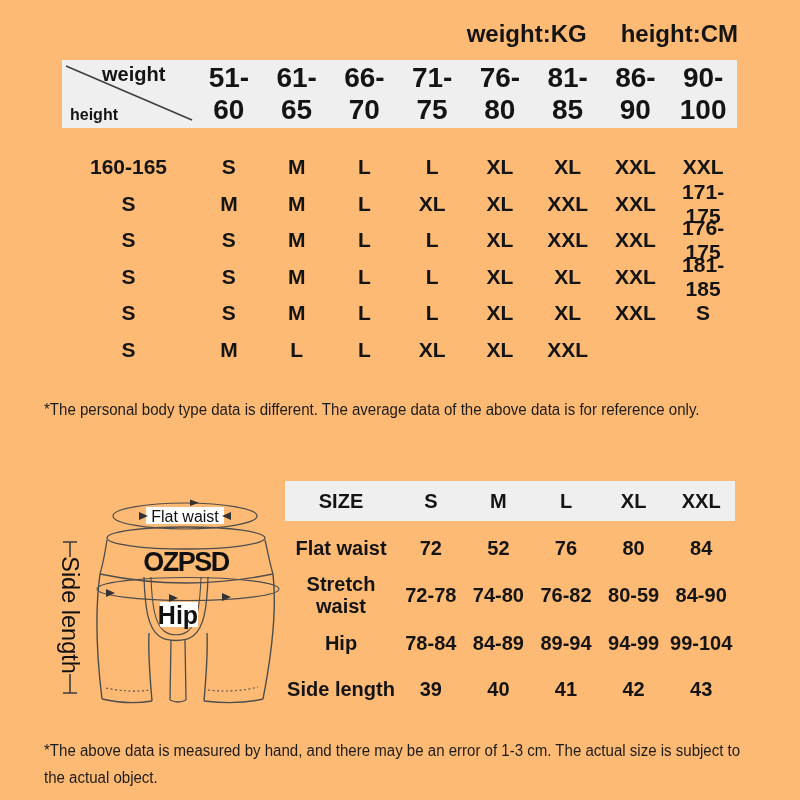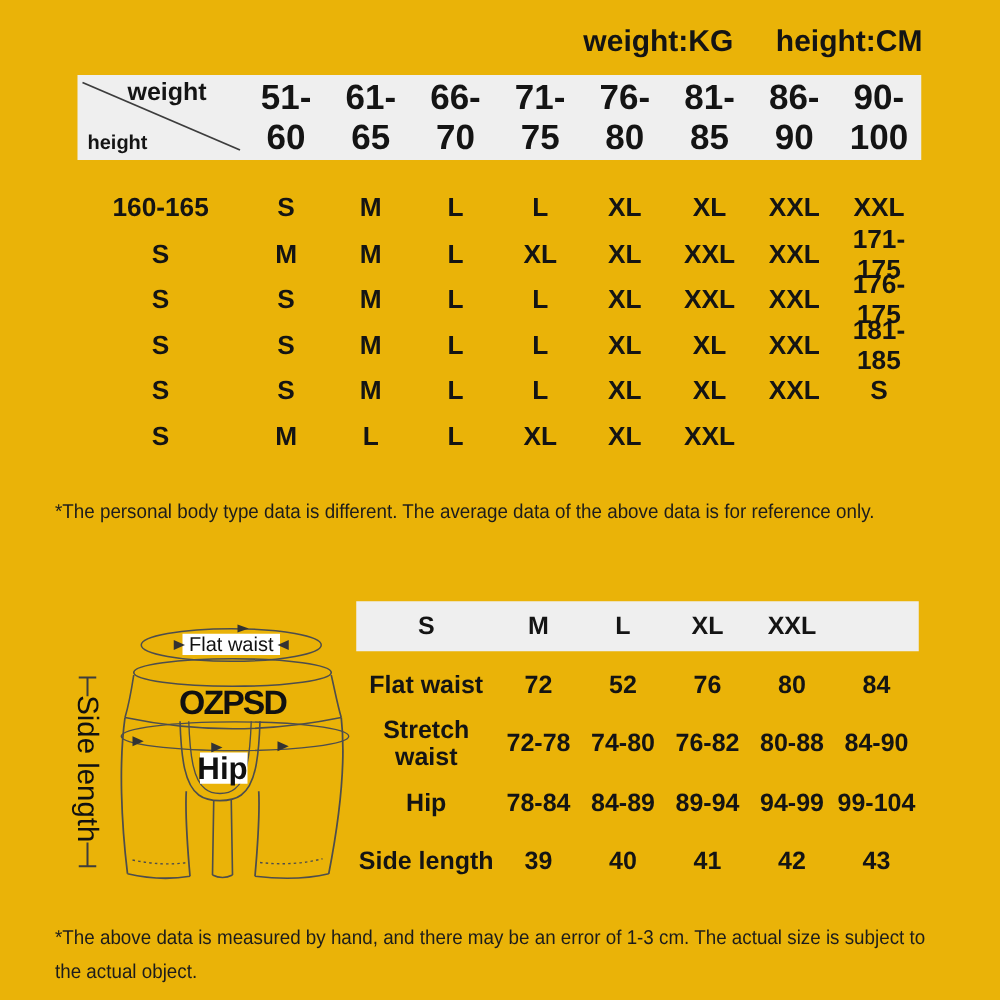--- a/index.html
+++ b/index.html
@@ -1,17 +1,17 @@
 <!DOCTYPE html>
 <html><head>
 <meta charset="utf-8">
 <style>
   * { margin:0; padding:0; box-sizing:border-box; }
   html,body { width:800px; height:800px; background:#fff; font-family:"Liberation Sans","DejaVu Sans",sans-serif; color:#141414; }
-  .page { position:relative; width:800px; height:800px; background:#eab308; overflow:hidden; }
+  .page { position:relative; width:800px; height:800px; background:#fdba74; overflow:hidden; }
 
   
   .units { position:absolute; top:20px; right:62px; display:flex; gap:34px; font-size:24px; font-weight:700; }
 
   
   .matrix-header { position:absolute; left:62px; top:60px; width:675px; height:68px; background:#efefef;
     display:grid; grid-template-columns:133px repeat(8,1fr); align-items:center; }
   .mh-cell { text-align:center; font-size:28px; font-weight:600; }
   .corner-cell { position:relative; height:100%; }
   .corner-cell svg { position:absolute; inset:0; width:100%; height:100%; }
@@ -157,40 +157,41 @@
 
     <ellipse cx="148" cy="111" rx="91" ry="11.5" stroke="#4d4d4d" stroke-width="1.1" fill="none"></ellipse>
     <polygon points="66,111 66,119 75,115" fill="#333"></polygon>
     <polygon points="129,116 129,124 138,120" fill="#333"></polygon>
     <polygon points="182,115 182,123 191,119" fill="#333"></polygon>
     <rect x="120" y="124" width="38" height="25" fill="#fff"></rect>
     <text x="138" y="137" text-anchor="middle" dominant-baseline="central" font-size="25" font-weight="600">Hip</text>
   </svg>
 
   <div class="meas-header">
+    <div class="m-cell">SIZE</div>
     <div class="m-cell">S</div>
     <div class="m-cell">M</div>
     <div class="m-cell">L</div>
     <div class="m-cell">XL</div>
     <div class="m-cell">XXL</div>
   </div>
 
   <div class="meas-body">
     <div class="meas-label">Flat waist</div>
     <div class="meas-val">72</div>
     <div class="meas-val">52</div>
     <div class="meas-val">76</div>
     <div class="meas-val">80</div>
     <div class="meas-val">84</div>
 
     <div class="meas-label">Stretch waist</div>
     <div class="meas-val">72-78</div>
     <div class="meas-val">74-80</div>
     <div class="meas-val">76-82</div>
-    <div class="meas-val">80-88</div>
+    <div class="meas-val">80-59</div>
     <div class="meas-val">84-90</div>
 
     <div class="meas-label">Hip</div>
     <div class="meas-val">78-84</div>
     <div class="meas-val">84-89</div>
     <div class="meas-val">89-94</div>
     <div class="meas-val">94-99</div>
     <div class="meas-val">99-104</div>
 
     <div class="meas-label">Side length</div>

